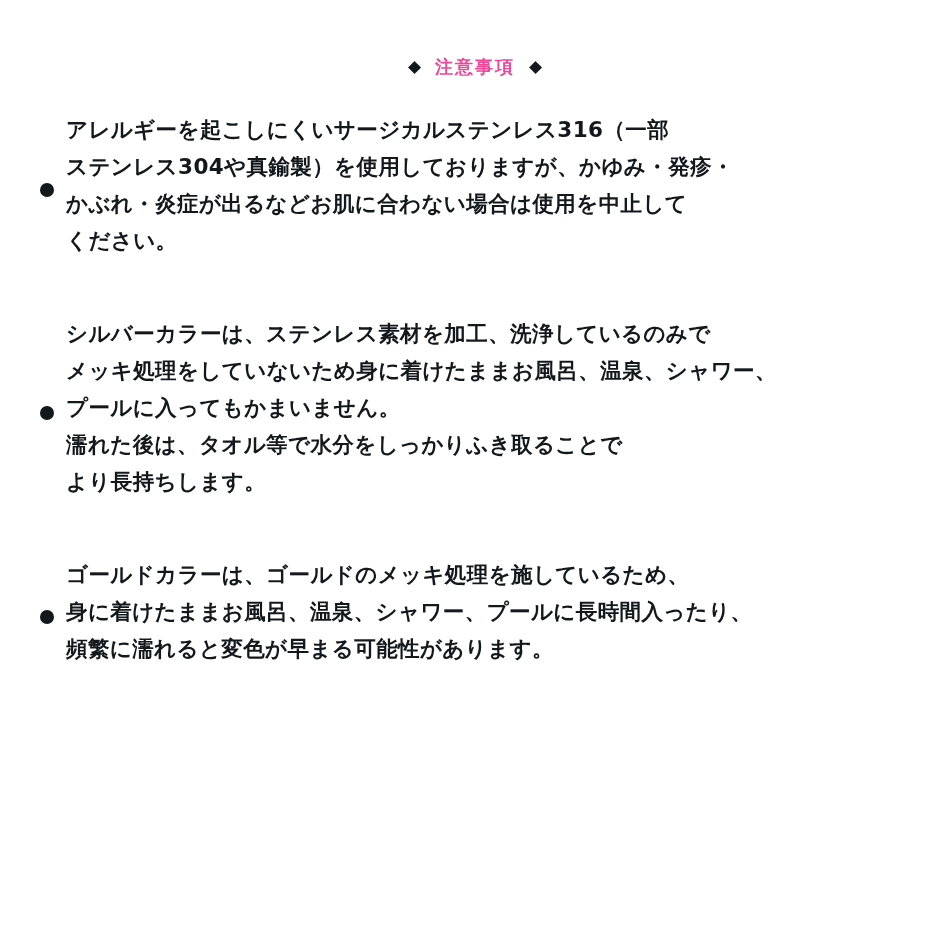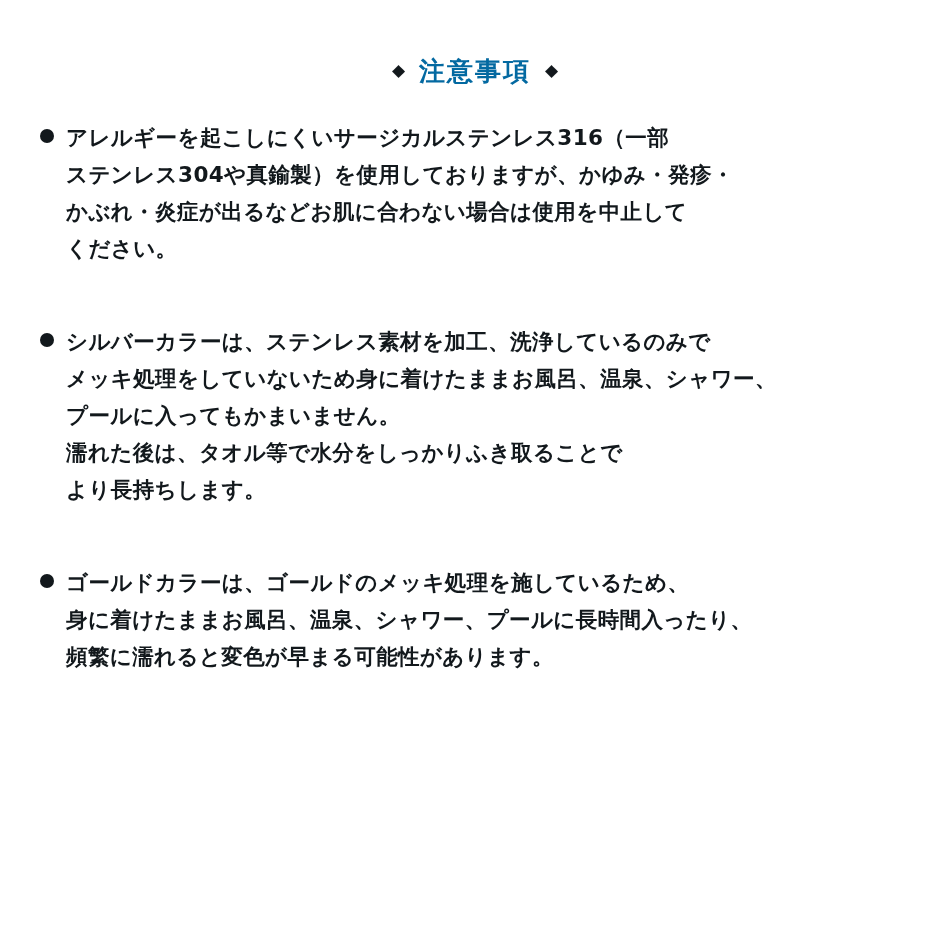--- a/index.html
+++ b/index.html
@@ -23,42 +23,42 @@
   }
   .title-row {
     display: flex;
     align-items: center;
     justify-content: center;
     gap: 14px;
     margin-top: 58px;
     margin-bottom: 36px;
   }
   .title-text {
-    font-size: 26px;
+    font-size: 18px;
     font-weight: bold;
     letter-spacing: 2px;
-    color: #0369a1;
+    color: #ec4899;
     line-height: 1;
   }
   .diamond {
     font-size: 17px;
     line-height: 1;
     color: #12181c;
     display: inline-block;
     transform: translateY(-1px);
   }
   .notes {
     margin: 0;
     padding: 0 40px 0 40px;
     list-style: none;
   }
   .note-item {
     position: relative;
     display: flex;
-    align-items: flex-start;
+    align-items: center;
     margin-bottom: 56px;
   }
   .note-item.gap-large {
     margin-bottom: 84px;
   }
   .bullet {
     flex: 0 0 auto;
     width: 14px;
     height: 14px;
     border-radius: 50%;

